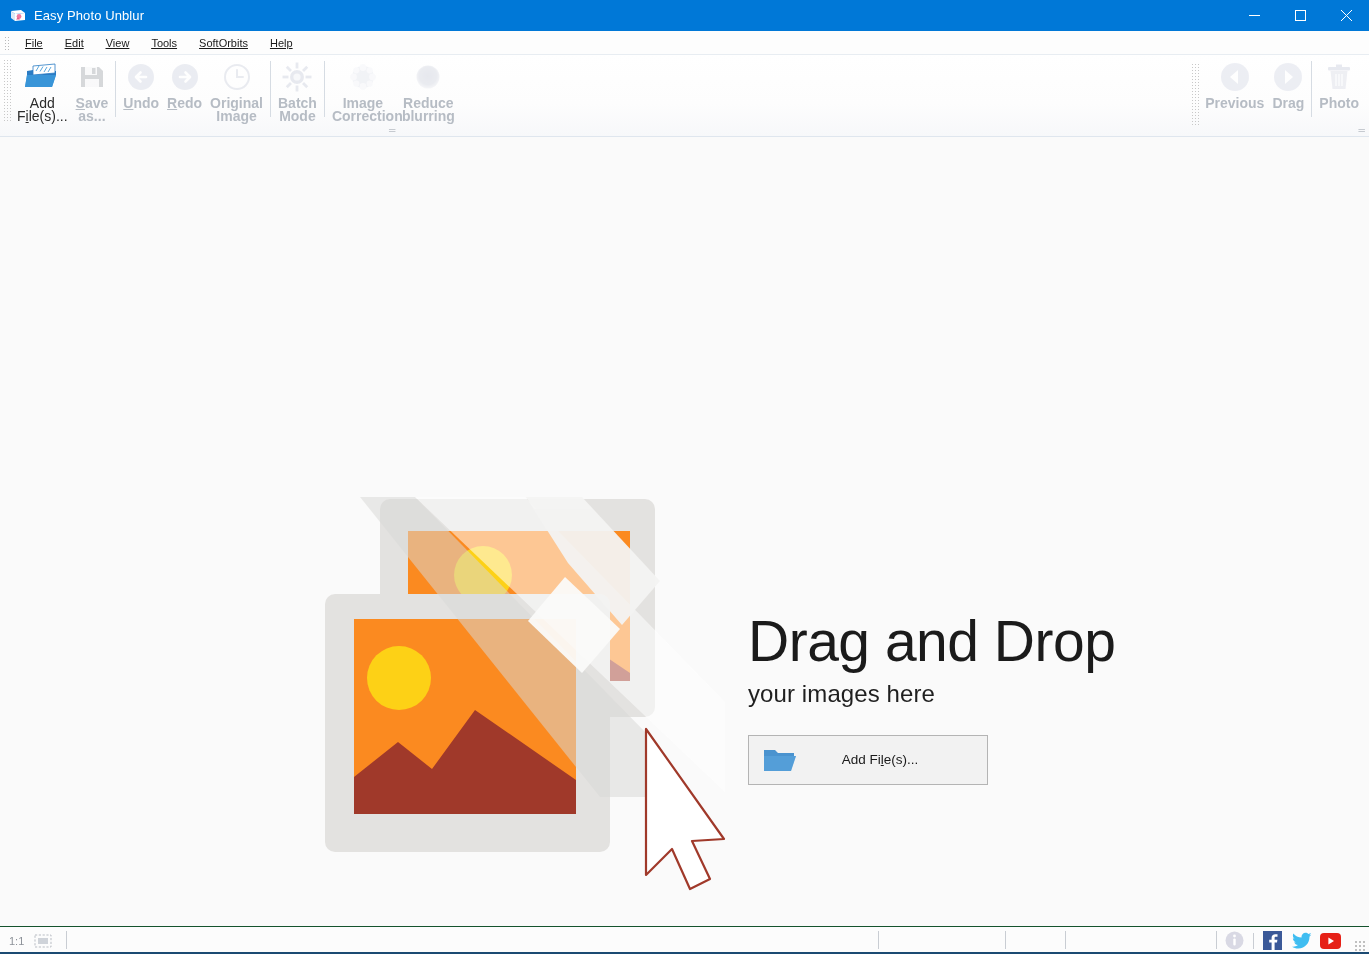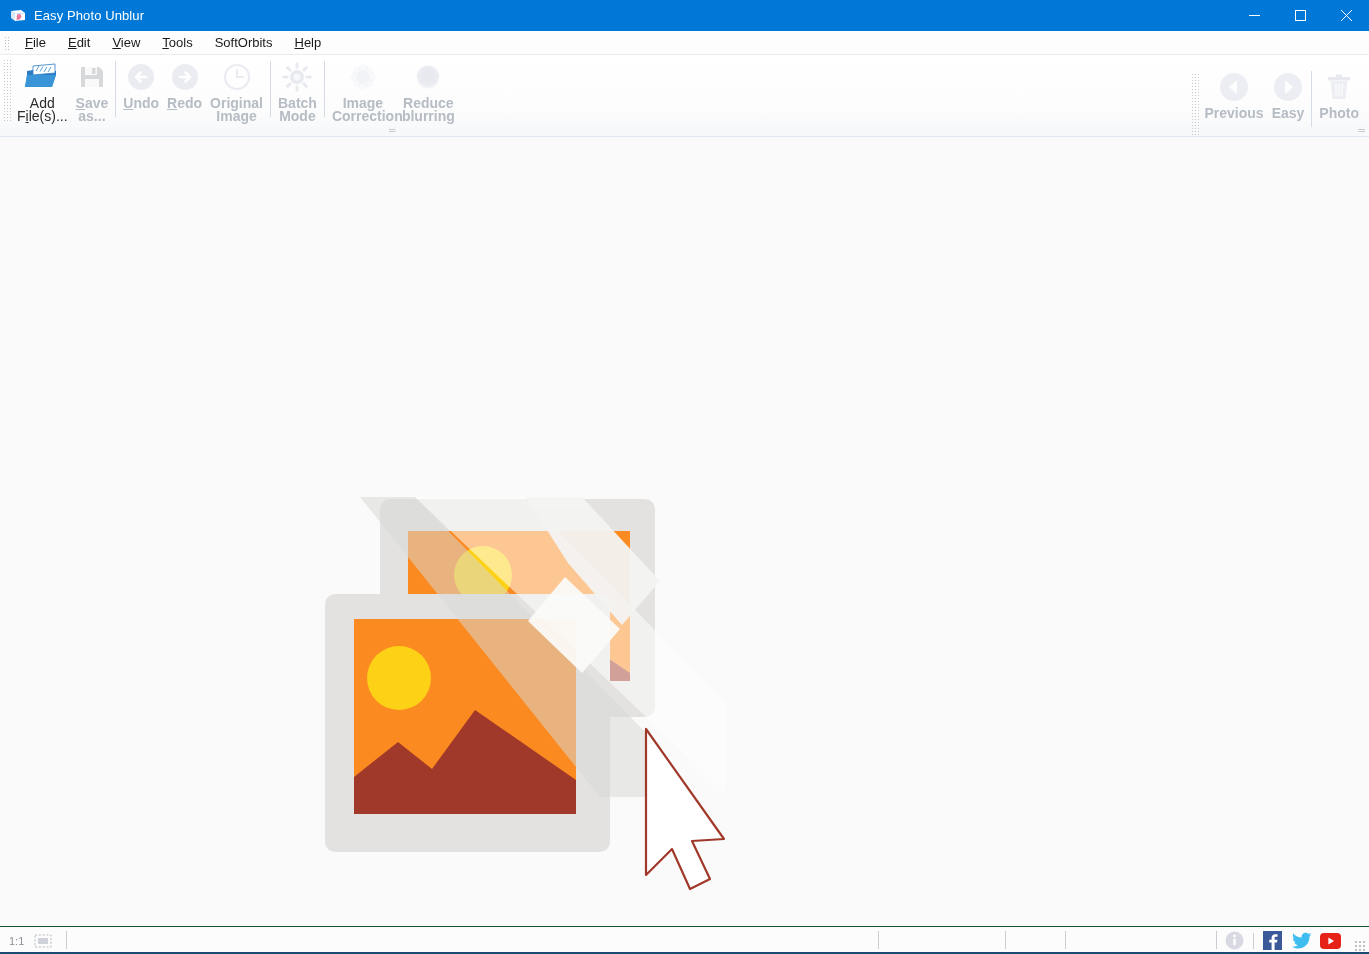--- a/index.html
+++ b/index.html
@@ -50,23 +50,24 @@
     position: relative;
   }
   .menu-grip {
     width: 8px; height: 16px; margin-left: 3px; margin-right: 3px;
     background-image: radial-gradient(#b9b9b9 40%, transparent 41%);
     background-size: 3px 3px;
     background-position: 1px 1px;
     flex: 0 0 8px;
   }
   .menu-item {
-    font-size: 13px; color: #1a1a1a;
+    font-size: 11px; color: #1a1a1a;
     padding: 3px 11px;
     white-space: nowrap;
+    text-decoration: underline;
   }
   .menu-item u { text-decoration: underline; text-underline-offset: 1px; }
 
   
   .ribbon {
     height: 82px; flex: 0 0 82px;
     background: linear-gradient(to bottom,#ffffff 0%, #fdfdfd 60%, #f7f8fa 100%);
     border-bottom: 1px solid #dfe6ee;
     display: flex; align-items: flex-start;
     position: relative;
@@ -87,21 +88,21 @@
   }
   .tb-btn .ic { height: 36px; display:flex; align-items:center; justify-content:center; }
   .tb-btn .lbl {
     font-size: 14px; text-align: center; line-height: 13px;
     margin-top: 2px; color: #2b2b2b; max-width: 62px;
   }
   .tb-btn.disabled .lbl { color: #b6bcc4; font-weight: bold; }
   .tb-btn.disabled .ic { opacity: 0.40; filter: grayscale(0.2); }
   .tb-btn .lbl u { text-decoration: underline; }
 
-  .ribbon-right { position: absolute; right: 6px; top: 10px; display: flex; align-items: flex-start; }
+  .ribbon-right { position: absolute; right: 6px; top: 0; display: flex; align-items: flex-start; }
   .ribbon-expand {
     position: absolute; right: 4px; bottom: 2px;
     font-size: 9px; color: #9aa2ab; line-height: 8px;
   }
   .ribbon-expand-mid {
     position: absolute; left: 389px; bottom: 2px;
     font-size: 9px; color: #9aa2ab; line-height: 8px;
   }
 
   
@@ -357,21 +358,21 @@
         </div>
         <div class="lbl">Previous</div>
       </div>
       <div class="tb-btn disabled">
         <div class="ic">
           <svg width="32" height="32" viewBox="0 0 32 32">
             <circle cx="16" cy="16" r="14" fill="#d2d7e8"></circle>
             <path d="M13 9 L21 16 L13 23 Z" fill="#ffffff"></path>
           </svg>
         </div>
-        <div class="lbl">Easy</div>
+        <div class="lbl">Drag</div>
       </div>
       <div class="tb-sep"></div>
       <div class="tb-btn disabled">
         <div class="ic">
           <svg width="28" height="30" viewBox="0 0 28 30">
             <rect x="3" y="5" width="22" height="3.4" rx="1" fill="#c4cade"></rect>
             <path d="M11 2.5 H17 V5 H11 Z" fill="#c4cade"></path>
             <path d="M5.5 9 H22.5 L20.5 27 H7.5 Z" fill="#d6dae8"></path>
             <g stroke="#f4f5f9" stroke-width="1.6">
               <path d="M11 12 V24"></path>
@@ -433,20 +434,35 @@
             <path d="M206 0 L262 0 L340 84 L302 128 L248 66 Z" fill="#f4f4f3"></path>
             <path d="M245 80 L300 132 L262 176 L208 124 Z" fill="#fbfbfa"></path>
           </g>
 
           <g>
             <path d="M326 232 L326 378 L352 352 L370 392 L390 382 L372 344 L404 342 Z" fill="#ffffff" stroke="#a0392a" stroke-width="2.2" stroke-linejoin="round"></path>
           </g>
         </svg>
       </div>
 
+      <div class="dropcopy">
+        <div class="dd-title">Drag and Drop</div>
+        <div class="dd-sub">your images here</div>
+
+        <div class="addfile-btn">
+          <div class="addfile-ic">
+            <svg width="34" height="26" viewBox="0 0 34 26">
+              <path d="M1 3 L12 3 L15 6 L31 6 L31 10 L1 10 Z" fill="#4a93cf"></path>
+              <path d="M1 9 L33 9 L28 24 L1 24 Z" fill="#5aa5de"></path>
+              <path d="M1 9 L33 9 L28 24 L1 24 Z" fill="#4a93cf" opacity="0.35"></path>
+            </svg>
+          </div>
+          <div class="addfile-lbl">Add Fi<u>l</u>e(s)...</div>
+        </div>
+      </div>
 
     </div>
   </div>
 
   <div class="statusbar">
     <span class="sb-zoom">1:1</span>
     <span class="sb-fit">
       <svg width="18" height="14" viewBox="0 0 18 14">
         <rect x="1" y="1" width="16" height="12" fill="none" stroke="#b9bdc4" stroke-width="1" stroke-dasharray="2.2 1.6"></rect>
         <rect x="4" y="4" width="10" height="6" fill="#cfd3d9"></rect>

